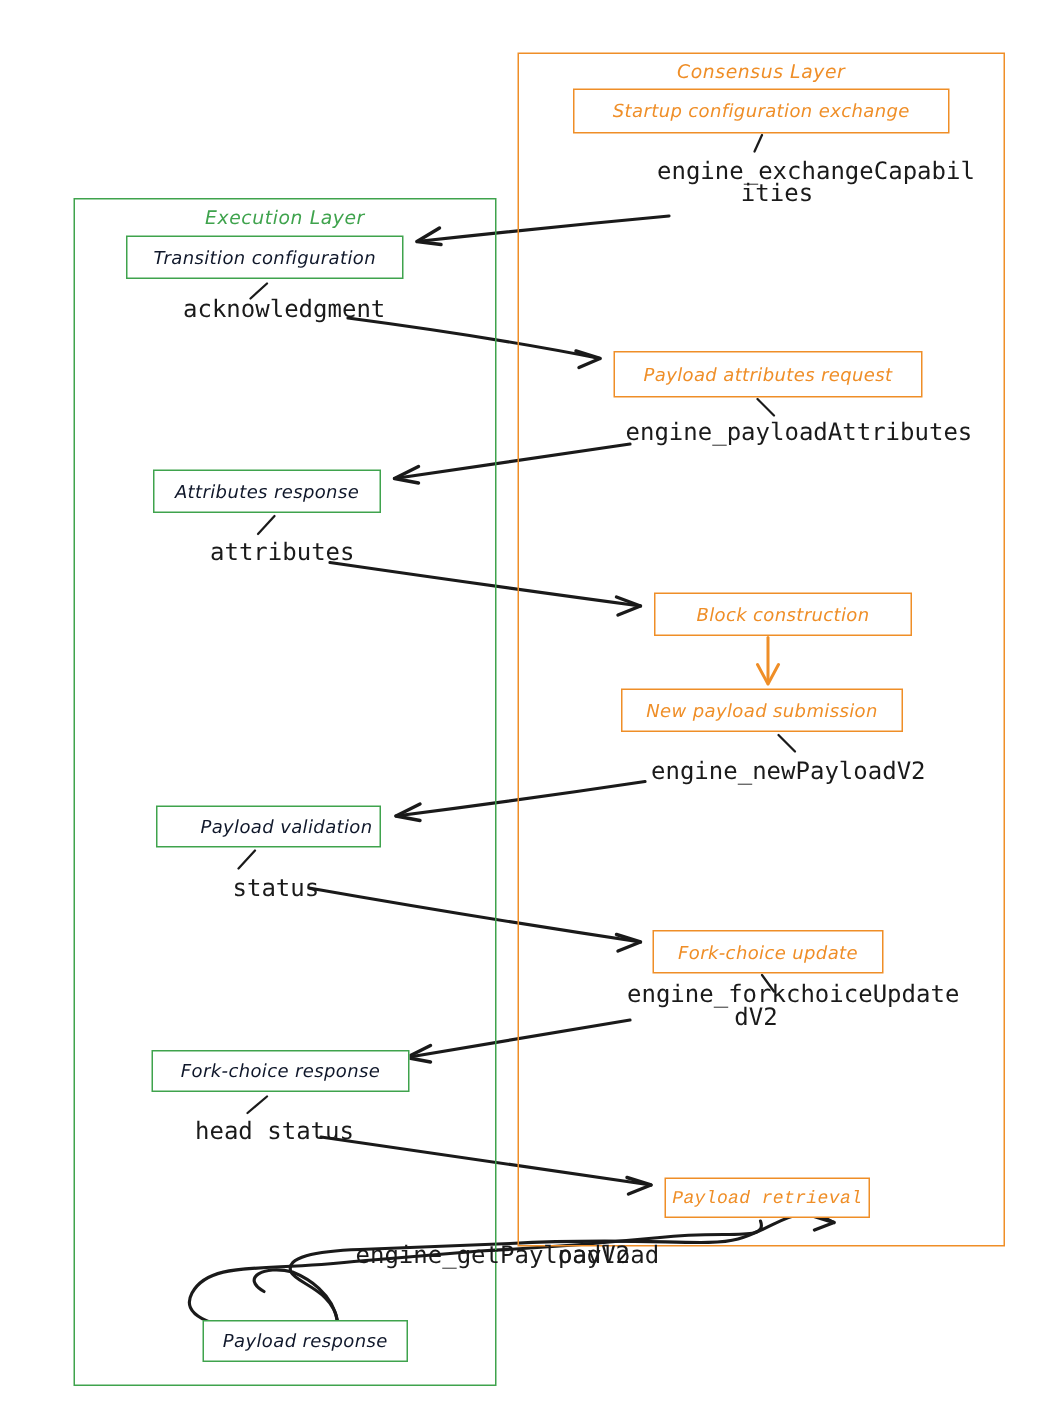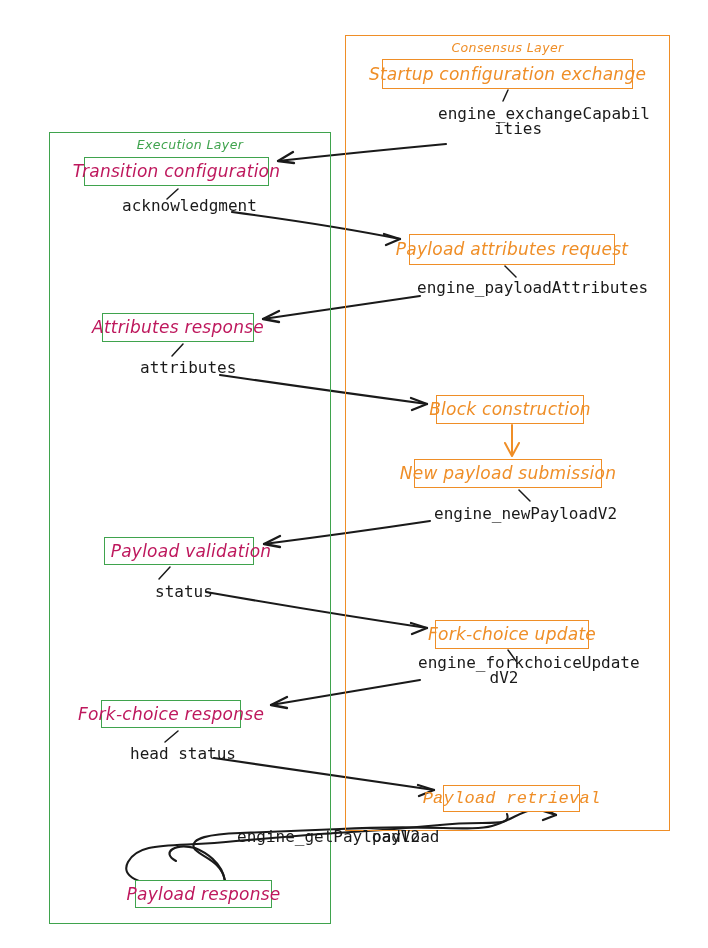--- a/index.html
+++ b/index.html
@@ -11,23 +11,23 @@
             pointer-events:none;}
 
   
   .layer-frame{position:absolute;box-sizing:border-box;background:transparent;}
   .layer-title{position:absolute;text-align:center;white-space:nowrap;
                font-size:12.5px;font-style:italic;letter-spacing:.4px;}
 
   
   .node{position:absolute;box-sizing:border-box;display:flex;
         align-items:center;justify-content:center;background:#fff;
-        font-size:17px;font-style:italic;letter-spacing:.25px;
+        font-size:12px;font-style:italic;letter-spacing:.25px;
         white-space:nowrap;text-align:center;line-height:1;}
-  .node.green{border:1.6px solid #3fa34d;color:#be185d;}
+  .node.green{border:1.6px solid #3fa34d;color:#0f172a;}
   .node.orange{border:1.6px solid #ef8e27;color:#ef8e27;}
 
   .layer-frame.green{border:1.6px solid #3fa34d;}
   .layer-frame.orange{border:1.6px solid #ef8e27;}
   .layer-title.green{color:#3fa34d;}
   .layer-title.orange{color:#ef8e27;}
 
   
   .edge-label{position:absolute;color:#1a1a1a;
               font-family:"DejaVu Sans Mono","Liberation Mono",monospace;
@@ -158,29 +158,29 @@
   <div class="layer-title orange" style="left:345px;top:40px;width:325px;">Consensus Layer</div>
 
   <div class="node orange" style="left:382px;top:59px;width:251px;height:30px;">Startup configuration exchange</div>
 
   <div class="node green" style="left:84px;top:157px;width:185px;height:29px;">Transition configuration</div>
 
   <div class="node orange" style="left:409px;top:234px;width:206px;height:31px;">Payload attributes request</div>
 
   <div class="node green" style="left:102px;top:313px;width:152px;height:29px;">Attributes response</div>
 
-  <div class="node orange" style="left:436px;top:395px;width:148px;height:29px;font-style:italic;">Block construction</div>
+  <div class="node orange" style="left:436px;top:395px;width:172px;height:29px;font-style:italic;">Block construction</div>
 
   <div class="node orange" style="left:414px;top:459px;width:188px;height:29px;">New payload submission</div>
 
   <div class="node green" style="left:104px;top:537px;width:150px;height:28px;padding-left:24px;">Payload validation</div>
 
   <div class="node orange" style="left:435px;top:620px;width:154px;height:29px;">Fork-choice update</div>
 
-  <div class="node green" style="left:101px;top:700px;width:140px;height:28px;font-style:italic;">Fork-choice response</div>
+  <div class="node green" style="left:101px;top:700px;width:172px;height:28px;font-style:italic;">Fork-choice response</div>
 
   <div class="node orange" style="left:443px;top:785px;width:137px;height:27px;font-family:Liberation Mono, monospace;">Payload retrieval</div>
 
   <div class="node green" style="left:135px;top:880px;width:137px;height:28px;">Payload response</div>
 
   <div class="edge-label" style="left:438px;top:106px;width:160px;">engine_exchangeCapabil
 ities</div>
 
   <div class="edge-label" style="left:122px;top:198px;width:130px;">acknowledgment</div>
 

